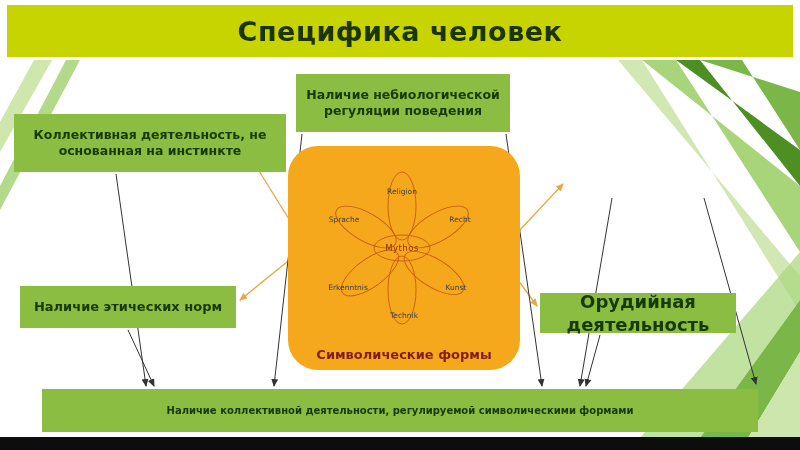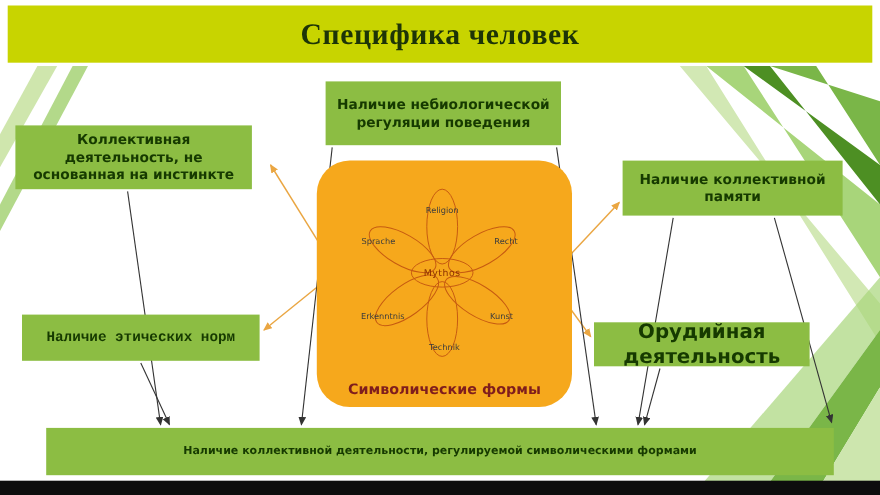--- a/index.html
+++ b/index.html
@@ -4,35 +4,35 @@
 <style>
   * { margin:0; padding:0; box-sizing:border-box; }
   html,body { width:800px; height:450px; }
   body { font-family:"DejaVu Sans","Liberation Sans",sans-serif; }
   .slide { position:relative; width:800px; height:450px; background:#ffffff; overflow:hidden; }
 
   .bg-decor { position:absolute; left:0; top:0; width:800px; height:450px; z-index:0; }
 
   .title-bar {
     position:absolute; left:7px; right:7px; top:5px; height:52px;
-    background:#c8d400; display:flex; align-items:center; justify-content:center; z-index:4;font-family:Liberation Serif, serif;
+    background:#c8d400; display:flex; align-items:center; justify-content:center; z-index:4;
   }
   .title-bar h1 { font-size:27px; font-weight:bold; color:#1d3407; letter-spacing:0.5px; }
 
   .connectors { position:absolute; left:0; top:0; width:800px; height:450px; z-index:1; pointer-events:none; }
 
   .gbox {
     position:absolute; background:#8cbd43; color:#163a00; font-weight:bold;
     display:flex; align-items:center; justify-content:center; text-align:center;
     font-size:12.5px; line-height:1.3; padding:19px 8px; z-index:2;
   }
   .gbox.top          { left:296px; top:74px;  width:214px; height:58px; }
-  .gbox.left-top     { left:14px;  top:114px; width:215px; height:58px; }
+  .gbox.left-top     { left:14px;  top:114px; width:272px; height:58px; }
   .gbox.right-top    { left:566px; top:146px; width:200px; height:50px; }
-  .gbox.left-bottom  { left:20px;  top:286px; width:216px; height:42px; font-size:13px;font-family:Liberation Mono, monospace; }
+  .gbox.left-bottom  { left:20px;  top:286px; width:216px; height:42px; font-size:13px; }
   .gbox.right-bottom { left:540px; top:293px; width:196px; height:40px; font-size:18px; }
   .gbox.bottom       { left:42px;  top:389px; width:716px; height:43px; font-size:10px; }
 
   .panel {
     position:absolute; left:288px; top:146px; width:232px; height:224px;
     background:#f6a81c; border-radius:30px; z-index:2;padding-left:24px;
   }
   .panel-caption {
     position:absolute; left:0; right:0; bottom:8px; text-align:center;
     font-size:13px; font-weight:bold; color:#7f1d1d;
@@ -98,23 +98,20 @@
       <line x1="600" y1="335" x2="586" y2="386" marker-end="url(#arrB)"></line>
     </g>
   </svg>
 
   <div class="gbox top">
     <span>Наличие небиологической регуляции поведения</span>
   </div>
   <div class="gbox left-top">
     <span>Коллективная деятельность, не основанная на инстинкте</span>
   </div>
-  <div class="gbox right-top">
-    <span>Наличие коллективной памяти</span>
-  </div>
   <div class="gbox left-bottom">
     <span>Наличие этических норм</span>
   </div>
   <div class="gbox right-bottom">
     <span>Орудийная деятельность</span>
   </div>
   <div class="gbox bottom">
     <span>Наличие коллективной деятельности, регулируемой символическими формами</span>
   </div>
 

